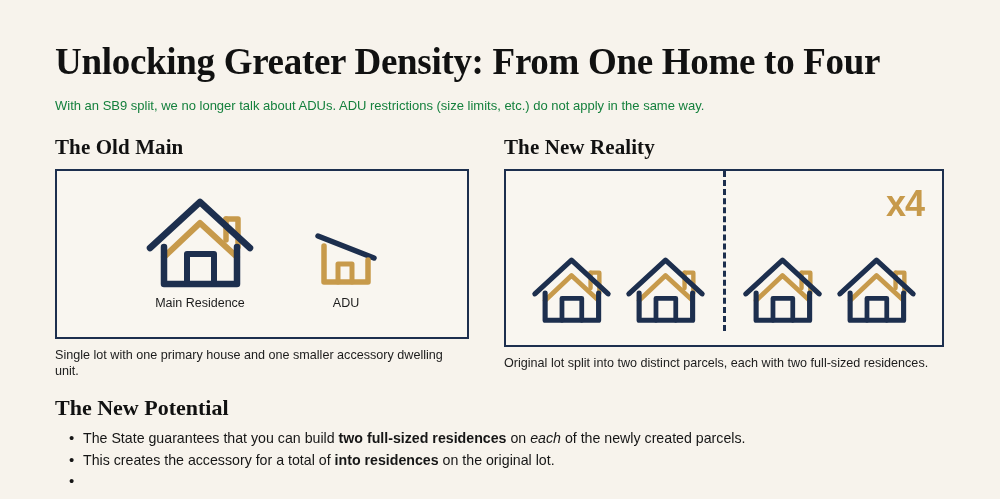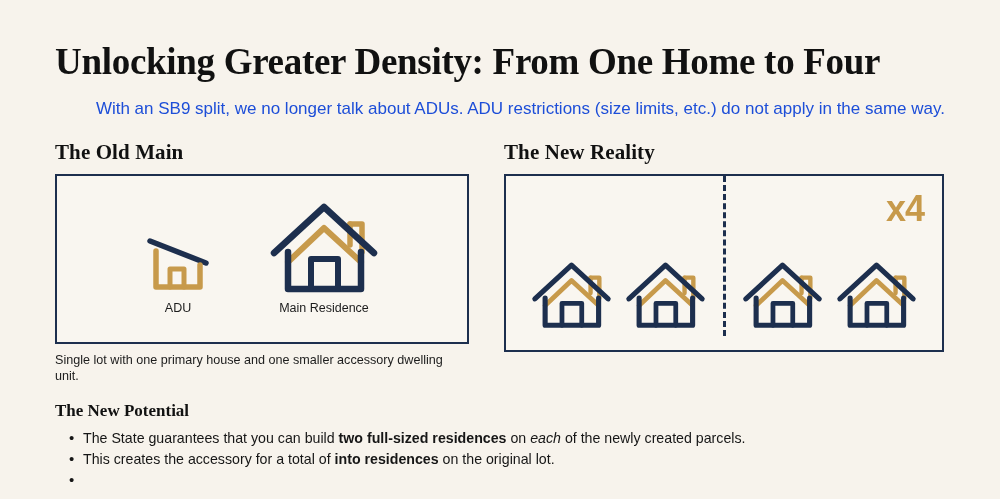--- a/index.html
+++ b/index.html
@@ -26,26 +26,25 @@
     font-family: "Liberation Serif", serif;
     font-weight: bold;
     font-size: 37px;
     letter-spacing: -0.3px;
     color: #111111;
     line-height: 1.18;
     margin-top: 6px;
   }
   .subtitle {
     font-family: "Liberation Sans", sans-serif;
-    font-size: 17px;
+    font-size: 13px;
     line-height: 1.38;
-    color: #1d4ed8;
+    color: #15803d;
     margin-top: 13px;
     max-width: 900px;
-    text-align: right;
   }
 
   
   .compare {
     display: flex;
     gap: 35px;
     margin-top: 20px;
   }
   .col { width: 414px; }
   .col-wide { width: 440px; }
@@ -136,21 +135,21 @@
     line-height: 1.3;
   }
 
   
   .potential {
     margin-top: 16px;
   }
   .potential-head {
     font-family: "Liberation Serif", serif;
     font-weight: bold;
-    font-size: 17px;
+    font-size: 22px;
     color: #111111;
     margin-bottom: 7px;
   }
   .bullets {
     list-style: none;
     padding-left: 14px;
   }
   .bullets li {
     font-size: 14.2px;
     line-height: 1.5;
@@ -183,49 +182,49 @@
 
     <div class="col">
       <div class="section-head">The Old Main</div>
 
       <div class="panel panel-old">
         <div class="panel-inner">
           <div class="old-row">
 
             <div class="icon-block">
               <span>
+                <svg width="116" height="100" viewBox="0 0 116 100">
+
+                  <path d="M84 27 L96 27 L96 55" fill="none" stroke="#c79a4b" stroke-width="5.5" stroke-linecap="round" stroke-linejoin="round"></path>
+                  <path d="M84 27 L84 48" fill="none" stroke="#c79a4b" stroke-width="5.5" stroke-linecap="round"></path>
+
+                  <path d="M22 65 L58 31 L95 65" fill="none" stroke="#c79a4b" stroke-width="6" stroke-linecap="round" stroke-linejoin="round"></path>
+
+                  <path d="M8 56 L58 10 L108 56" fill="none" stroke="#1d2f4e" stroke-width="6.5" stroke-linecap="round" stroke-linejoin="round"></path>
+
+                  <path d="M22 55 L22 92 L95 92 L95 55" fill="none" stroke="#1d2f4e" stroke-width="6.5" stroke-linecap="round" stroke-linejoin="round"></path>
+
+                  <path d="M45 92 L45 62 L72 62 L72 92" fill="none" stroke="#1d2f4e" stroke-width="6" stroke-linecap="round" stroke-linejoin="round"></path>
+                </svg>
+              </span>
+              <span class="icon-caption">Main Residence</span>
+            </div>
+
+            <div class="icon-block">
+              <span>
                 <svg width="72" height="66" viewBox="0 0 72 66">
 
                   <path d="M8 10 L64 32" fill="none" stroke="#1d2f4e" stroke-width="5.5" stroke-linecap="round"></path>
 
                   <path d="M14 20 L14 56 L58 56 L58 34" fill="none" stroke="#c79a4b" stroke-width="5.5" stroke-linecap="round" stroke-linejoin="round"></path>
 
                   <path d="M28 56 L28 38 L42 38 L42 56" fill="none" stroke="#c79a4b" stroke-width="5" stroke-linecap="round" stroke-linejoin="round"></path>
                 </svg>
               </span>
               <span class="icon-caption">ADU</span>
-            </div>
-
-            <div class="icon-block">
-              <span>
-                <svg width="116" height="100" viewBox="0 0 116 100">
-
-                  <path d="M84 27 L96 27 L96 55" fill="none" stroke="#c79a4b" stroke-width="5.5" stroke-linecap="round" stroke-linejoin="round"></path>
-                  <path d="M84 27 L84 48" fill="none" stroke="#c79a4b" stroke-width="5.5" stroke-linecap="round"></path>
-
-                  <path d="M22 65 L58 31 L95 65" fill="none" stroke="#c79a4b" stroke-width="6" stroke-linecap="round" stroke-linejoin="round"></path>
-
-                  <path d="M8 56 L58 10 L108 56" fill="none" stroke="#1d2f4e" stroke-width="6.5" stroke-linecap="round" stroke-linejoin="round"></path>
-
-                  <path d="M22 55 L22 92 L95 92 L95 55" fill="none" stroke="#1d2f4e" stroke-width="6.5" stroke-linecap="round" stroke-linejoin="round"></path>
-
-                  <path d="M45 92 L45 62 L72 62 L72 92" fill="none" stroke="#1d2f4e" stroke-width="6" stroke-linecap="round" stroke-linejoin="round"></path>
-                </svg>
-              </span>
-              <span class="icon-caption">Main Residence</span>
             </div>
 
           </div>
         </div>
       </div>
 
       <div class="caption">Single lot with one primary house and one smaller accessory dwelling unit.</div>
     </div>
 
     <div class="col col-wide">
@@ -279,20 +278,21 @@
                 <path d="M8 56 L58 10 L108 56" fill="none" stroke="#1d2f4e" stroke-width="7" stroke-linecap="round" stroke-linejoin="round"></path>
                 <path d="M22 55 L22 92 L95 92 L95 55" fill="none" stroke="#1d2f4e" stroke-width="7" stroke-linecap="round" stroke-linejoin="round"></path>
                 <path d="M45 92 L45 62 L72 62 L72 92" fill="none" stroke="#1d2f4e" stroke-width="6.5" stroke-linecap="round" stroke-linejoin="round"></path>
               </svg>
             </span>
           </div>
 
         </div>
       </div>
 
+      <div class="caption">Original lot split into two distinct parcels, each with two full-sized residences.</div>
     </div>
 
   </div>
 
   <div class="potential">
     <div class="potential-head">The New Potential</div>
     <ul class="bullets" id="bullet-list">
         <li><span>The State guarantees that you can build </span><b>two full-sized residences</b><span> on </span><i>each</i><span> of the newly created parcels.</span></li>
         <li><span>This creates the accessory for a total of </span><b>into residences</b><span> on the original lot.</span></li>
         <li></li>

